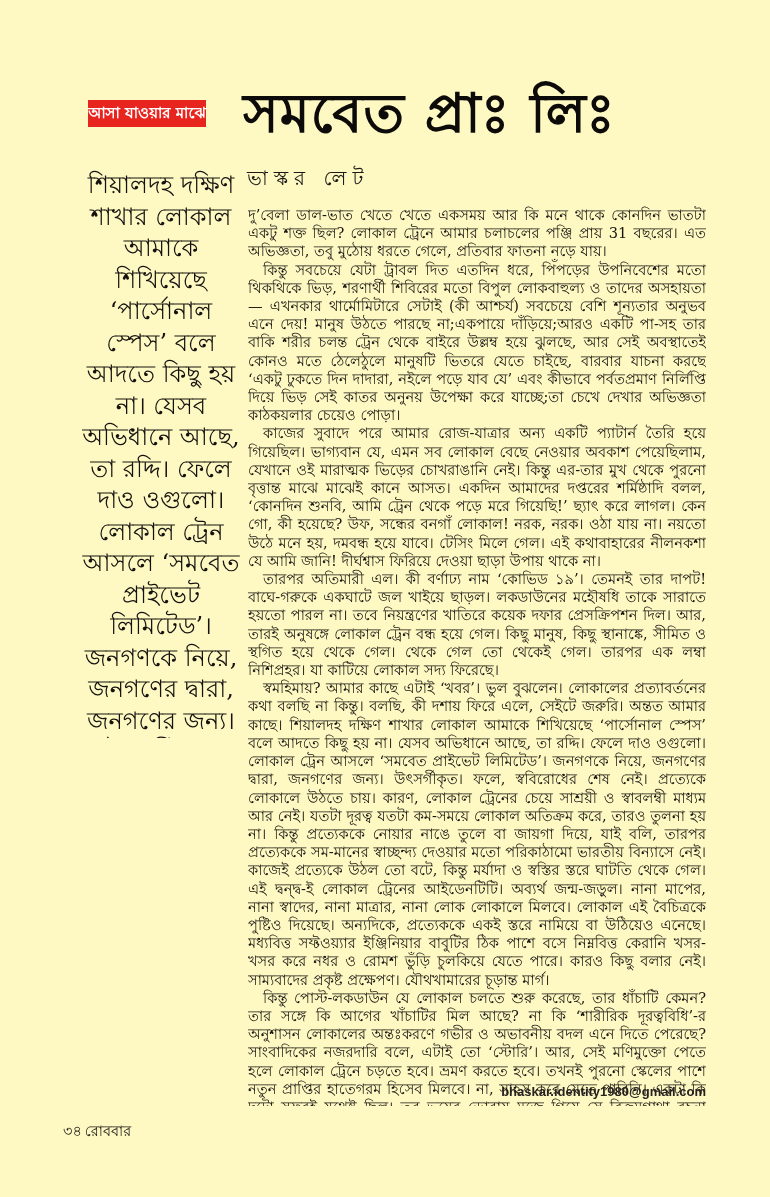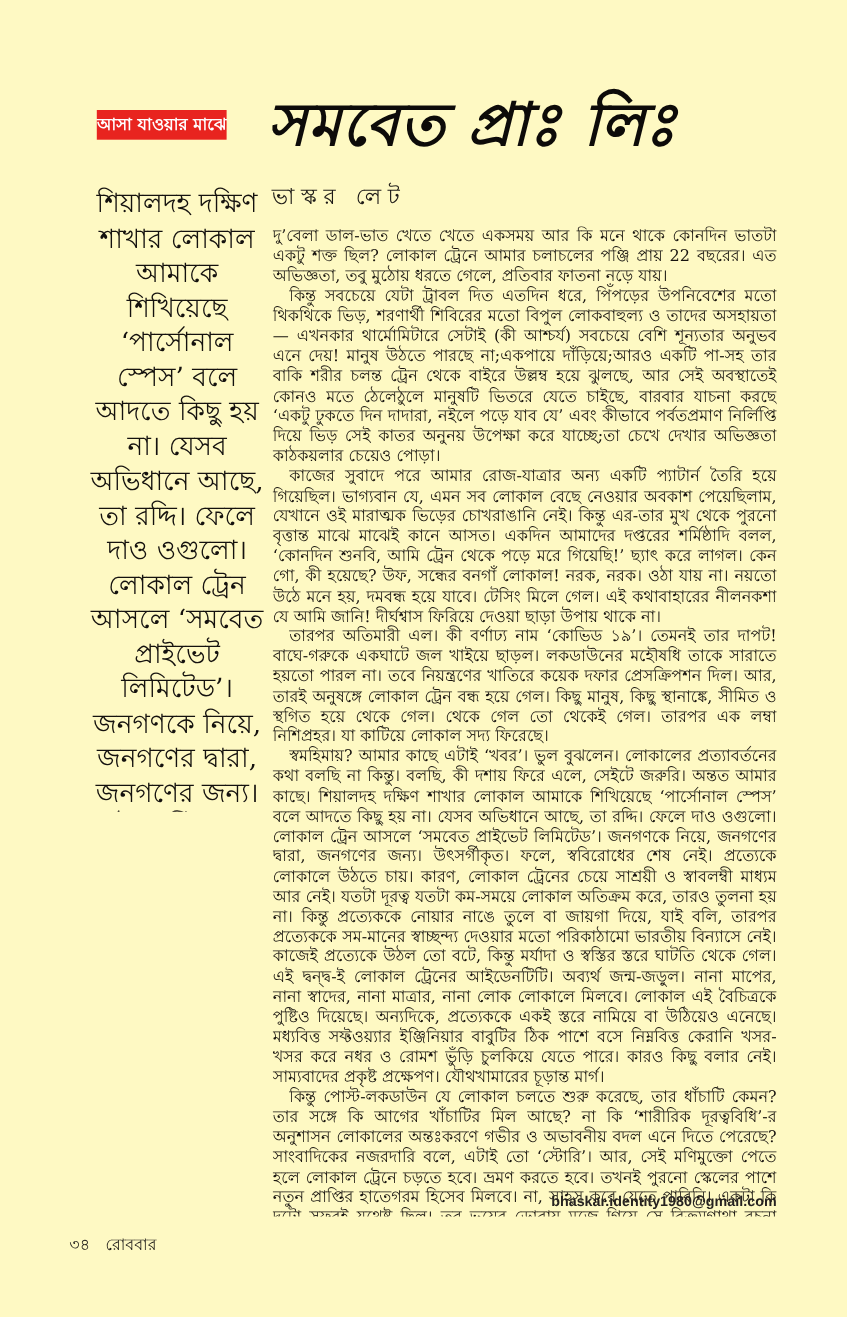--- a/index.html
+++ b/index.html
@@ -21,21 +21,21 @@
   .badge span{
     color:#ffffff;
     font-size:15px;font-weight:bold;
     line-height:1;white-space:nowrap;
   }
   .title{
     position:absolute;left:243px;top:84px;
     margin:0;width:470px;
     font-size:54px;font-weight:bold;
     line-height:1.1;letter-spacing:1px;
-    color:#0d0b09;white-space:nowrap;font-style:italic;
+    color:#0d0b09;white-space:nowrap;
   }
   .byline{
     position:absolute;left:247px;top:163px;
     font-size:20px;font-weight:normal;
     letter-spacing:6px;color:#1c1916;text-align:center;
   }
   .pullquote{
     position:absolute;left:82px;top:170px;
     width:158px;height:568px;
     font-size:24px;line-height:31.5px;
@@ -56,39 +56,39 @@
   .email{
     position:absolute;right:64px;top:1084px;
     font-family:"Liberation Sans", sans-serif;
     font-size:13px;font-weight:600;
     color:#262220;text-align:left;
   }
   .footer{
     position:absolute;left:63px;top:1120px;
     font-size:14.5px;color:#1c1916;
   }
-  .footer .pgnum{margin-right:14px;}
+  .footer .pgnum{margin-right:3px;}
 </style>
 </head>
 <body>
 
 <div class="page">
 
   <div class="badge">
     <span>আসা যাওয়ার মাঝে</span>
   </div>
 
   <h1 class="title">সমবেত প্রাঃ লিঃ</h1>
 
   <div class="byline">ভাস্কর লেট</div>
 
   <aside class="pullquote">শিয়ালদহ দক্ষিণ শাখার লোকাল আমাকে শিখিয়েছে ‘পার্সোনাল স্পেস’ বলে আদতে কিছু হয় না। যেসব অভিধানে আছে, তা রদ্দি। ফেলে দাও ওগুলো। লোকাল ট্রেন আসলে ‘সমবেত প্রাইভেট লিমিটেড’। জনগণকে নিয়ে, জনগণের দ্বারা, জনগণের জন্য। উৎসর্গীকৃত। ফলে, স্ববিরোধের শেষ নেই।</aside>
 
   <main class="body-col">
-    <p class="first">দু’বেলা ডাল-ভাত খেতে খেতে একসময় আর কি মনে থাকে কোনদিন ভাতটা একটু শক্ত ছিল? লোকাল ট্রেনে আমার চলাচলের পঞ্জি প্রায় 22 বছরের। এত অভিজ্ঞতা, তবু মুঠোয় ধরতে গেলে, প্রতিবার ফাতনা নড়ে যায়।</p>
+    <p class="first">দু’বেলা ডাল-ভাত খেতে খেতে একসময় আর কি মনে থাকে কোনদিন ভাতটা একটু শক্ত ছিল? লোকাল ট্রেনে আমার চলাচলের পঞ্জি প্রায় 31 বছরের। এত অভিজ্ঞতা, তবু মুঠোয় ধরতে গেলে, প্রতিবার ফাতনা নড়ে যায়।</p>
     <p>কিন্তু সবচেয়ে যেটা ট্রাবল দিত এতদিন ধরে, পিঁপড়ের উপনিবেশের মতো থিকথিকে ভিড়, শরণার্থী শিবিরের মতো বিপুল লোকবাহুল্য ও তাদের অসহায়তা— এখনকার থার্মোমিটারে সেটাই (কী আশ্চর্য) সবচেয়ে বেশি শূন্যতার অনুভব এনে দেয়! মানুষ উঠতে পারছে না;একপায়ে দাঁড়িয়ে;আরও একটি পা-সহ তার বাকি শরীর চলন্ত ট্রেন থেকে বাইরে উল্লম্ব হয়ে ঝুলছে, আর সেই অবস্থাতেই কোনও মতে ঠেলেঠুলে মানুষটি ভিতরে যেতে চাইছে, বারবার যাচনা করছে ‘একটু ঢুকতে দিন দাদারা, নইলে পড়ে যাব যে’ এবং কীভাবে পর্বতপ্রমাণ নির্লিপ্তি দিয়ে ভিড় সেই কাতর অনুনয় উপেক্ষা করে যাচ্ছে;তা চেখে দেখার অভিজ্ঞতা কাঠকয়লার চেয়েও পোড়া।</p>
     <p>কাজের সুবাদে পরে আমার রোজ-যাত্রার অন্য একটি প্যাটার্ন তৈরি হয়ে গিয়েছিল। ভাগ্যবান যে, এমন সব লোকাল বেছে নেওয়ার অবকাশ পেয়েছিলাম, যেখানে ওই মারাত্মক ভিড়ের চোখরাঙানি নেই। কিন্তু এর-তার মুখ থেকে পুরনো বৃত্তান্ত মাঝে মাঝেই কানে আসত। একদিন আমাদের দপ্তরের শর্মিষ্ঠাদি বলল, ‘কোনদিন শুনবি, আমি ট্রেন থেকে পড়ে মরে গিয়েছি!’ ছ্যাৎ করে লাগল। কেন গো, কী হয়েছে? উফ, সন্ধের বনগাঁ লোকাল! নরক, নরক। ওঠা যায় না। নয়তো উঠে মনে হয়, দমবন্ধ হয়ে যাবে। টেসিং মিলে গেল। এই কথাবাহারের নীলনকশা যে আমি জানি! দীর্ঘশ্বাস ফিরিয়ে দেওয়া ছাড়া উপায় থাকে না।</p>
     <p>তারপর অতিমারী এল। কী বর্ণাঢ্য নাম ‘কোভিড ১৯’। তেমনই তার দাপট! বাঘে-গরুকে একঘাটে জল খাইয়ে ছাড়ল। লকডাউনের মহৌষধি তাকে সারাতে হয়তো পারল না। তবে নিয়ন্ত্রণের খাতিরে কয়েক দফার প্রেসক্রিপশন দিল। আর, তারই অনুষঙ্গে লোকাল ট্রেন বন্ধ হয়ে গেল। কিছু মানুষ, কিছু স্থানাঙ্কে, সীমিত ও স্থগিত হয়ে থেকে গেল। থেকে গেল তো থেকেই গেল। তারপর এক লম্বা নিশিপ্রহর। যা কাটিয়ে লোকাল সদ্য ফিরেছে।</p>
     <p>স্বমহিমায়? আমার কাছে এটাই ‘খবর’। ভুল বুঝলেন। লোকালের প্রত্যাবর্তনের কথা বলছি না কিন্তু। বলছি, কী দশায় ফিরে এলে, সেইটে জরুরি। অন্তত আমার কাছে। শিয়ালদহ দক্ষিণ শাখার লোকাল আমাকে শিখিয়েছে ‘পার্সোনাল স্পেস’ বলে আদতে কিছু হয় না। যেসব অভিধানে আছে, তা রদ্দি। ফেলে দাও ওগুলো। লোকাল ট্রেন আসলে ‘সমবেত প্রাইভেট লিমিটেড’। জনগণকে নিয়ে, জনগণের দ্বারা, জনগণের জন্য। উৎসর্গীকৃত। ফলে, স্ববিরোধের শেষ নেই। প্রত্যেকে লোকালে উঠতে চায়। কারণ, লোকাল ট্রেনের চেয়ে সাশ্রয়ী ও স্বাবলম্বী মাধ্যম আর নেই। যতটা দূরত্ব যতটা কম-সময়ে লোকাল অতিক্রম করে, তারও তুলনা হয় না। কিন্তু প্রত্যেককে নোয়ার নাঙে তুলে বা জায়গা দিয়ে, যাই বলি, তারপর প্রত্যেককে সম-মানের স্বাচ্ছন্দ্য দেওয়ার মতো পরিকাঠামো ভারতীয় বিন্যাসে নেই। কাজেই প্রত্যেকে উঠল তো বটে, কিন্তু মর্যাদা ও স্বস্তির স্তরে ঘাটতি থেকে গেল। এই দ্বন্দ্ব-ই লোকাল ট্রেনের আইডেনটিটি। অব্যর্থ জন্ম-জড়ুল। নানা মাপের, নানা স্বাদের, নানা মাত্রার, নানা লোক লোকালে মিলবে। লোকাল এই বৈচিত্রকে পুষ্টিও দিয়েছে। অন্যদিকে, প্রত্যেককে একই স্তরে নামিয়ে বা উঠিয়েও এনেছে। মধ্যবিত্ত সফ্টওয়্যার ইঞ্জিনিয়ার বাবুটির ঠিক পাশে বসে নিম্নবিত্ত কেরানি খসর-খসর করে নধর ও রোমশ ভুঁড়ি চুলকিয়ে যেতে পারে। কারও কিছু বলার নেই। সাম্যবাদের প্রকৃষ্ট প্রক্ষেপণ। যৌথখামারের চূড়ান্ত মার্গ।</p>
     <p>কিন্তু পোস্ট-লকডাউন যে লোকাল চলতে শুরু করেছে, তার ধাঁচাটি কেমন? তার সঙ্গে কি আগের খাঁচাটির মিল আছে? না কি ‘শারীরিক দূরত্ববিধি’-র অনুশাসন লোকালের অন্তঃকরণে গভীর ও অভাবনীয় বদল এনে দিতে পেরেছে? সাংবাদিকের নজরদারি বলে, এটাই তো ‘স্টোরি’। আর, সেই মণিমুক্তো পেতে হলে লোকাল ট্রেনে চড়তে হবে। ভ্রমণ করতে হবে। তখনই পুরনো স্কেলের পাশে নতুন প্রাপ্তির হাতেগরম হিসেব মিলবে। না, সাহস করে যেতে পারিনি। একটা কি দুটো সফরই যথেষ্ট ছিল। তবু ভয়ের ডোবায় মজে গিয়ে সে বিক্রমগাথা রচনা করতে পারিনি। এটা স্বীকারোক্তি। কিন্তু সাংবাদিকতার আদি ব্যাকরণ বলে, যতই সৎ হোক, এমন অন্তঃসারশূন্য কনফেশন-কে ‘কানার মধ্যে ঝাপসা’ বলেও চালানো যাবে না।</p>
 
   </main>
 
   <div class="email">bhaskar.identity1980@gmail.com</div>
 

